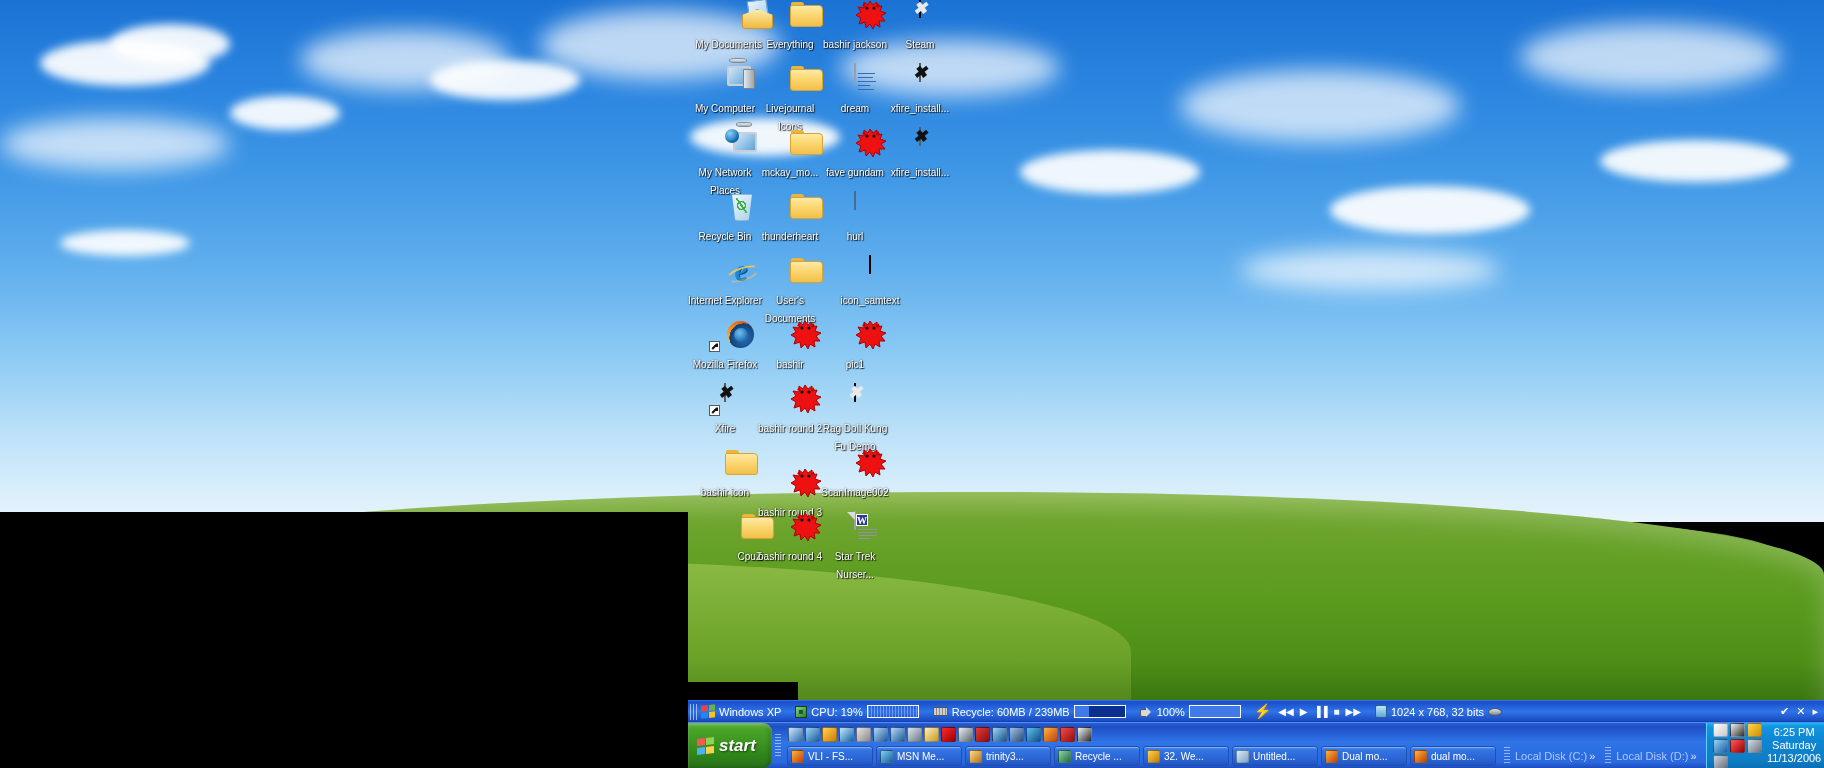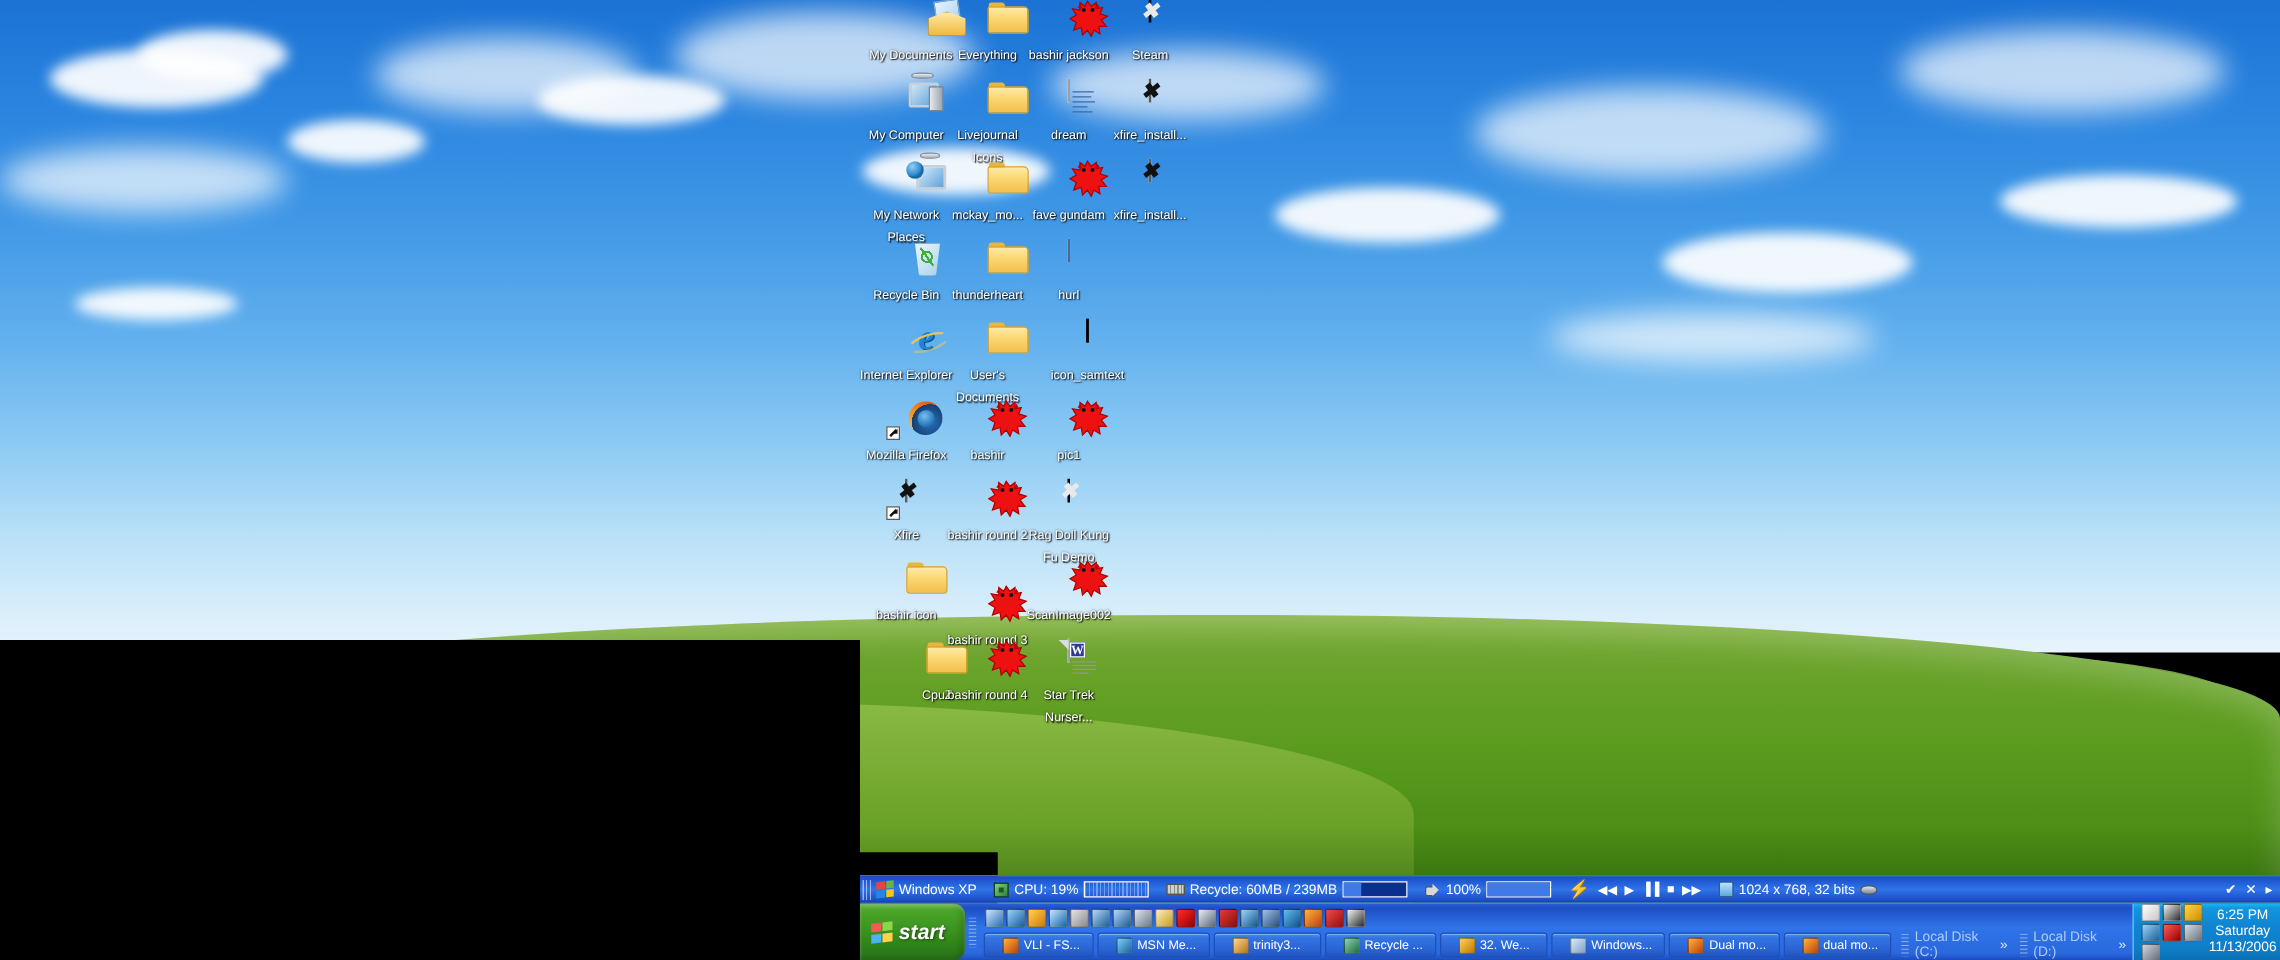--- a/index.html
+++ b/index.html
@@ -227,21 +227,21 @@
   .startbtn .flag span:nth-child(2){background:#8ed44f;}
   .startbtn .flag span:nth-child(3){background:#4ab3f4;}
   .startbtn .flag span:nth-child(4){background:#ffd24a;}
   .startbtn .txt{color:#fff;font:italic bold 17px "Liberation Sans",sans-serif;text-shadow:1px 1px 2px rgba(0,0,0,.5);}
 
   .tb-section{display:flex;flex-direction:column;justify-content:space-between;padding:1px 0;}
   .quick{display:flex;align-items:center;gap:2px;padding:0 4px;height:22px;}
   .qicon{width:15px;height:15px;border-radius:2px;}
   .tasks{display:flex;align-items:center;gap:3px;padding:0 3px;height:22px;}
   .taskbtn{
-    display:flex;align-items:center;gap:4px;height:20px;min-width:86px;padding:0 14px;
+    display:flex;align-items:center;gap:4px;height:20px;min-width:86px;padding:0 3px;
     background:linear-gradient(to bottom,#4b8ef0 0%,#3374e2 18%,#2a63d4 70%,#2055bf 100%);
     border:1px solid #1f4fb5;border-radius:3px;color:#fff;font-size:10px;white-space:nowrap;
     box-shadow:inset 0 1px 0 rgba(255,255,255,.3);cursor:pointer;overflow:hidden;
   }
   .taskbtn .ti{width:13px;height:13px;flex:0 0 13px;border-radius:2px;}
   .dividerdots{width:6px;height:24px;align-self:center;margin:0 3px;
     background:repeating-linear-gradient(to bottom,rgba(255,255,255,.5) 0 1px,transparent 1px 3px);
     background-size:2px 3px;background-repeat:repeat;}
 
   .deskband{display:flex;align-items:center;gap:2px;color:#aecafd;font-size:11px;padding:0 2px;height:22px;}
@@ -472,21 +472,21 @@
           <div class="taskbtn">
             <span class="ti" style="background:linear-gradient(135deg,#8ed4a8,#1d6d45);border:1px solid rgba(0,0,0,.3)"></span>
             <span>Recycle ...</span>
           </div>
           <div class="taskbtn">
             <span class="ti" style="background:linear-gradient(135deg,#ffd34d,#c07c0a);border:1px solid rgba(0,0,0,.3)"></span>
             <span>32. We...</span>
           </div>
           <div class="taskbtn">
             <span class="ti" style="background:linear-gradient(135deg,#dceaf8,#7ea4c9);border:1px solid rgba(0,0,0,.3)"></span>
-            <span>Windows...</span>
+            <span>Untitled...</span>
           </div>
           <div class="taskbtn">
             <span class="ti" style="background:linear-gradient(135deg,#ffb43c,#c0410d);border:1px solid rgba(0,0,0,.3)"></span>
             <span>Dual mo...</span>
           </div>
           <div class="taskbtn">
             <span class="ti" style="background:linear-gradient(135deg,#ffb43c,#c0410d);border:1px solid rgba(0,0,0,.3)"></span>
             <span>dual mo...</span>
           </div>
           <div class="deskband">

